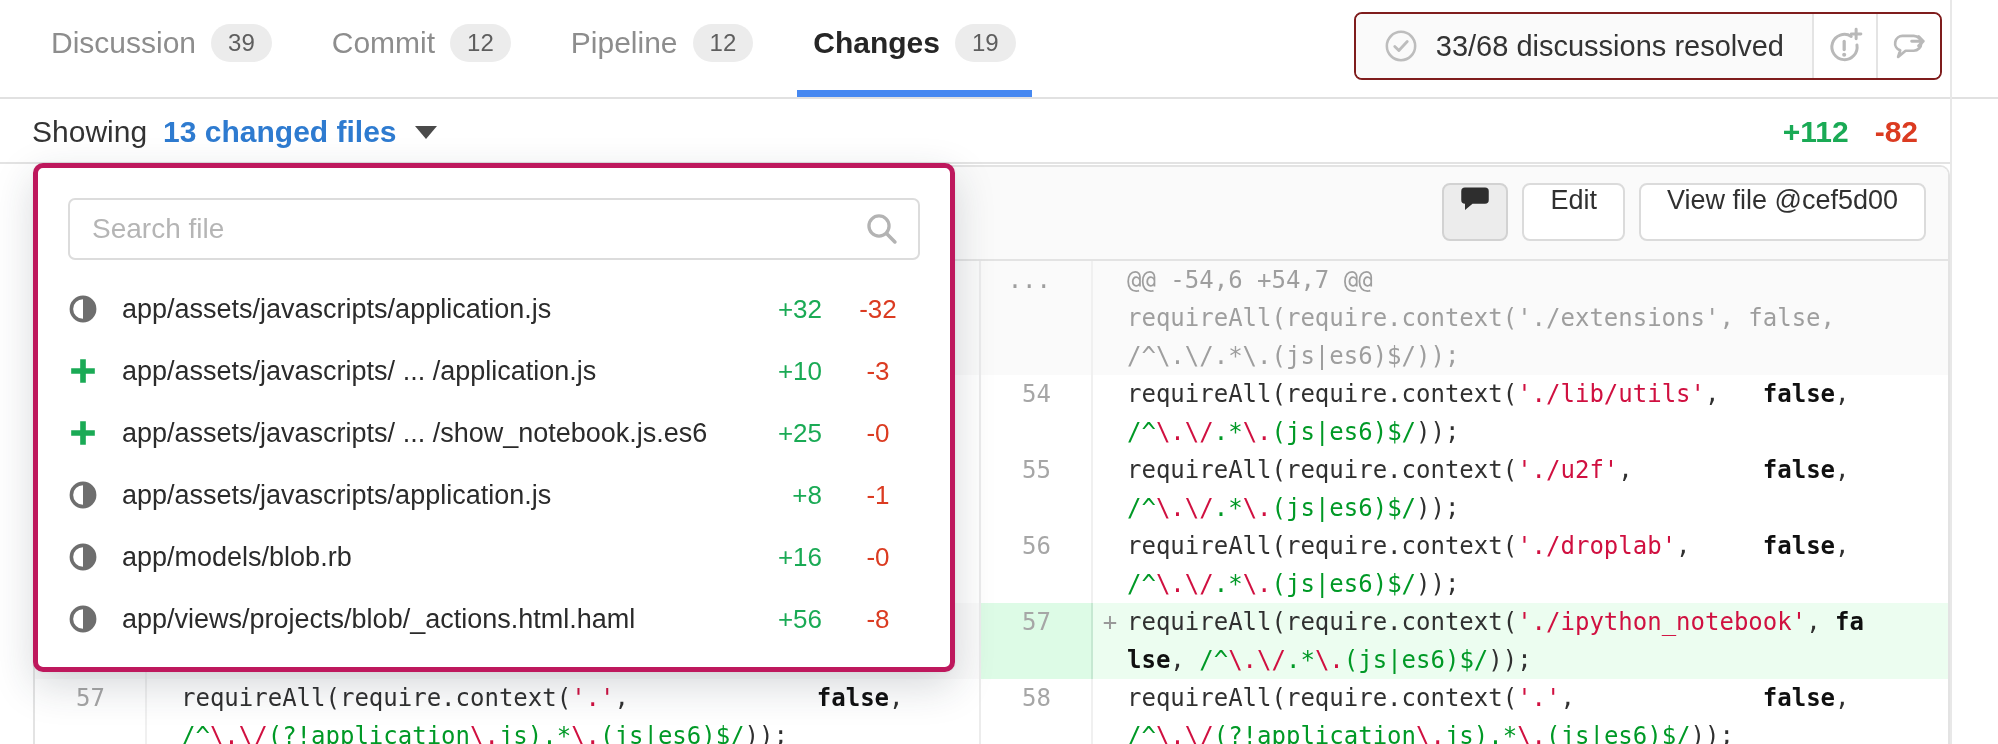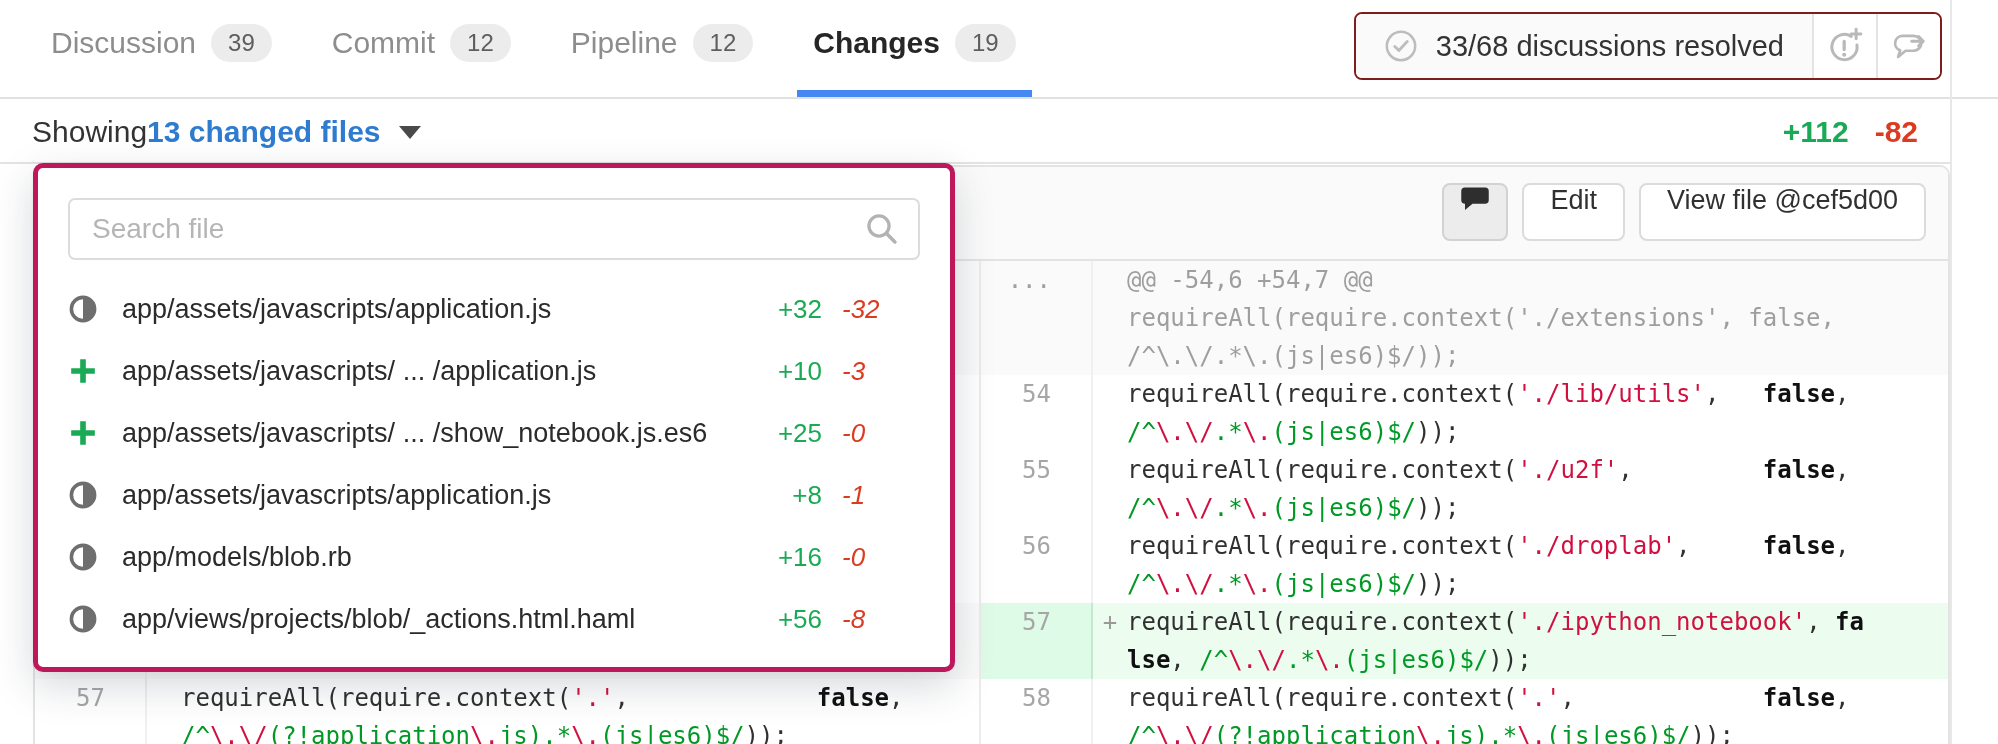--- a/index.html
+++ b/index.html
@@ -16,21 +16,21 @@
   .resolved-group{position:absolute;top:12px;right:56px;height:64px;display:flex;align-items:stretch;
                   border:2px solid #7f1d1d;border-radius:8px;overflow:hidden;background:#fff;}
   .resolved-label{display:flex;align-items:center;gap:18px;padding:0 28px;background:#fafafa;
                   font-size:29px;color:#333;}
   .icon-btn{width:62px;display:flex;align-items:center;justify-content:center;background:#fff;
             border-left:2px solid #e4e4e4;cursor:pointer;}
   
   .subheader{position:absolute;top:101px;left:0;right:48px;height:63px;border-bottom:2px solid #e3e3e3;
              display:flex;align-items:center;padding:0 32px;box-sizing:border-box;background:#fff;}
   .showing-text{font-size:30px;color:#333;}
-  .files-link{font-size:30px;font-weight:bold;color:#2e7bd0;margin-left:0;cursor:pointer;}
+  .files-link{font-size:30px;font-weight:bold;color:#2e7bd0;margin-left:16px;cursor:pointer;}
   .caret-down{width:0;height:0;border:11px solid transparent;border-top:13px solid #4a4a4a;
               margin-left:18px;margin-top:12px;display:inline-block;}
   .diff-stats{margin-left:auto;font-size:30px;font-weight:bold;display:flex;gap:26px;}
   .stat-added{color:#1aaa55;}
   .stat-removed{color:#db3b21;}
   .vline{position:absolute;left:1950px;top:0;bottom:0;width:2px;background:#e8e8e8;}
   
   .diff-card{position:absolute;left:33px;top:165px;width:1917px;height:700px;box-sizing:border-box;
              border:2px solid #e3e3e3;border-bottom:none;border-radius:10px 10px 0 0;background:#fff;}
   .file-header{height:92px;background:#fafafa;border-bottom:2px solid #e3e3e3;border-radius:8px 8px 0 0;position:relative;}
@@ -68,21 +68,21 @@
   .search-input{width:100%;box-sizing:border-box;height:62px;border:2px solid #dcdcdc;border-radius:7px;
                 font-size:28px;padding:0 74px 0 22px;color:#333;outline:none;font-family:"Liberation Sans",sans-serif;}
   .search-input::placeholder{color:#b5b5b5;}
   .search-icon{position:absolute;right:20px;top:13px;}
   .file-list{margin-top:18px;}
   .file-row{display:flex;align-items:center;height:62px;padding:0 36px 0 30px;font-size:27px;
             color:#2b2b2b;gap:20px;cursor:pointer;}
   .file-icon{width:34px;flex:none;display:flex;align-items:center;}
   .file-path{flex:1;overflow:hidden;white-space:nowrap;text-overflow:ellipsis;}
   .file-added{width:92px;text-align:right;color:#1aaa55;font-size:26px;flex:none;}
-  .file-removed{width:72px;text-align:left;color:#db3b21;font-size:26px;flex:none;font-style:italic;}
+  .file-removed{width:72px;text-align:center;color:#db3b21;font-size:26px;flex:none;}
 </style>
 </head>
 <body>
 
 <div class="page">
 
   <div class="tabbar">
     <div class="tab">
       <span>Discussion</span>
       <span class="badge">39</span>

